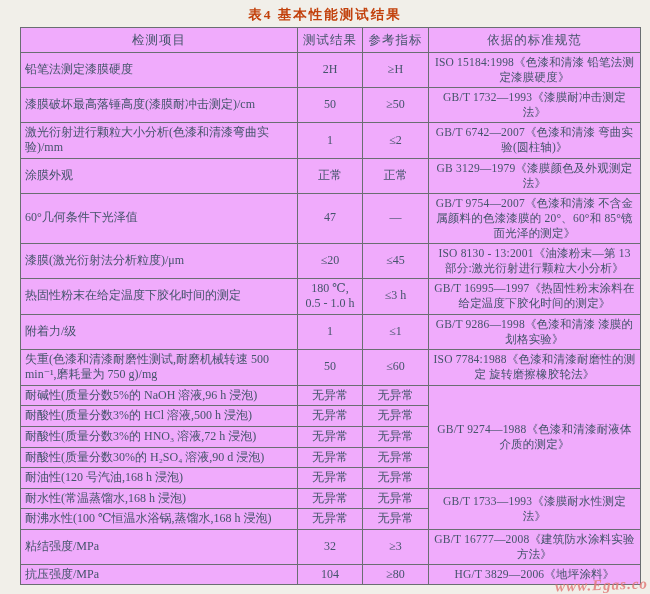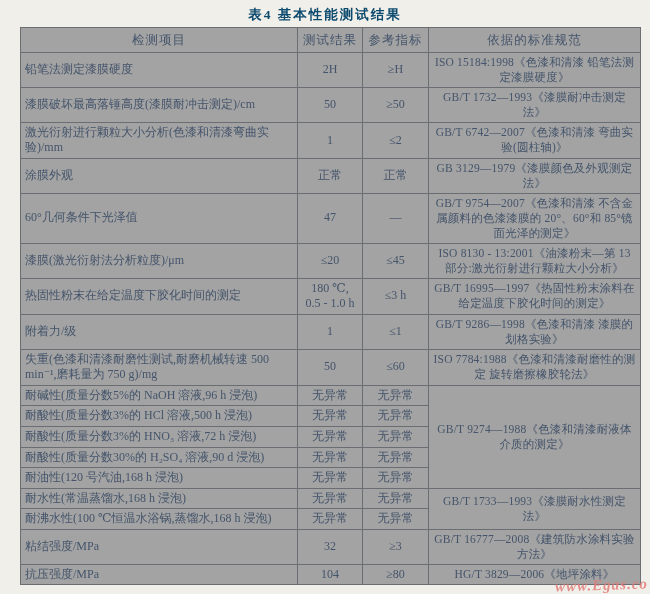--- a/index.html
+++ b/index.html
@@ -11,30 +11,30 @@
     overflow: hidden;
     font-family: "Liberation Serif", "DejaVu Serif", serif;
     color: #44546b;
   }
   .title {
     text-align: center;
     padding-top: 6px;
     font-weight: bold;
     font-size: 13.5px;
     letter-spacing: 2px;
-    color: #0c4a6e;
+    color: #c2410c;
   }
   table.results {
     position: absolute;
     left: 20px;
     top: 27px;
     width: 620px;
     border-collapse: collapse;
     table-layout: fixed;
-    background: #a3a3a3;
+    background: #f0abfc;
     font-size: 12px;
   }
   table.results th, table.results td {
     border: 1px solid #6a6e72;
     padding: 2px 4px;
     line-height: 1.3;
     vertical-align: middle;
     overflow: hidden;
   }
   table.results th {

